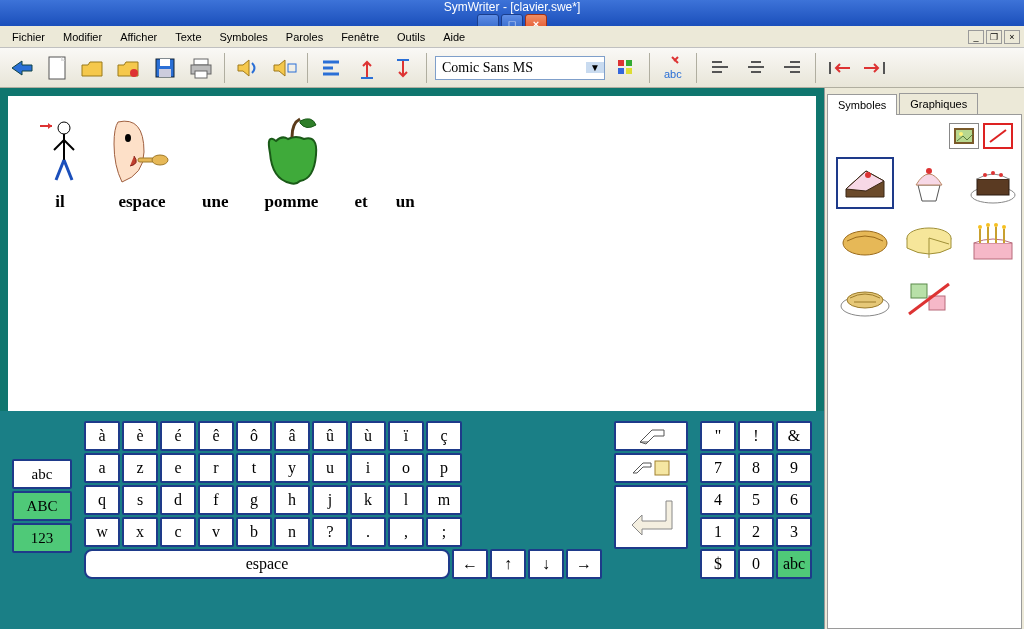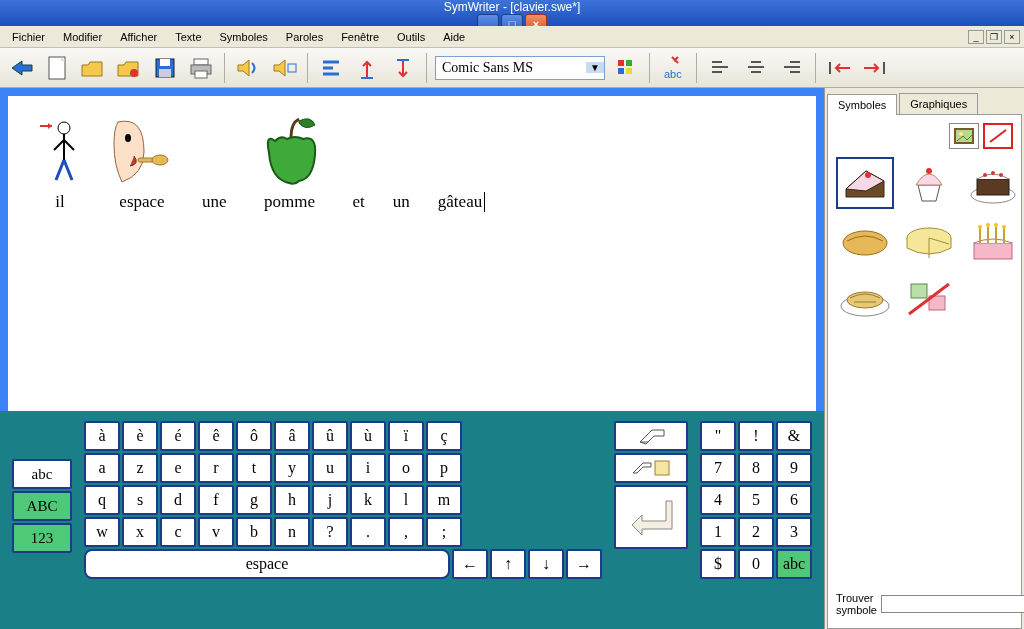--- a/index.html
+++ b/index.html
@@ -19,21 +19,21 @@
 
 .toolbar { height: 40px; background: linear-gradient(#faf9f6,#e8e5d8); border-bottom: 1px solid #b0aea0; display: flex; align-items: center; padding: 2px 6px; gap: 6px; }
 .tool-btn { width: 30px; height: 30px; display: flex; align-items: center; justify-content: center; border-radius: 3px; }
 .tool-sep { width: 1px; height: 30px; background: #b0aea0; margin: 0 2px; }
 .font-combo { width: 170px; height: 24px; display: flex; align-items: center; background: #fff; border: 1px solid #7f9fca; }
 .font-combo-text { flex: 1; padding: 0 6px; font-size: 14px; font-family: Liberation Serif, serif; }
 .font-combo-arrow { width: 18px; background: #c9dbf0; text-align: center; font-size: 10px; }
 
 .workspace { flex: 1; display: flex; min-height: 0; }
 .left-pane { width: 824px; display: flex; flex-direction: column; }
-.doc-wrapper { flex: 1; background: #3b82f6; padding: 8px 8px 0 8px; overflow: hidden; }
+.doc-wrapper { flex: 1; background: #0f766e; padding: 8px 8px 0 8px; overflow: hidden; font-weight: bold; }
 .document { background: #fff; height: 100%; padding: 20px 30px; }
 .sym-row { display: flex; align-items: flex-end; gap: 28px; }
 .sym-item { display: flex; flex-direction: column; align-items: center; }
 .sym-img { height: 70px; display: flex; align-items: center; justify-content: center; }
 .sym-word { font-family: "Comic Sans MS", cursive; font-size: 17px; color: #000; margin-top: 6px; }
 .cursor-blink { border-right: 1px solid #000; padding-right: 2px; }
 
 .keyboard { height: 218px; background: #1a7f86; padding: 10px 12px; display: flex; gap: 12px; }
 .kb-col-mode { display: flex; flex-direction: column; gap: 2px; margin-top: 38px; width: 96px; }
 .kb-mode-btn { height: 30px; background: #fff; border: 2px solid #1e3a8a; display: flex; align-items: center; justify-content: center; font-family: "Comic Sans MS", cursive; font-size: 15px; border-radius: 2px; }
@@ -278,24 +278,20 @@
             <span class="sym-word">pomme</span>
           </div>
           <div class="sym-item">
               <div class="sym-img"></div>
               <span class="sym-word">et</span>
             </div>
           <div class="sym-item">
               <div class="sym-img"></div>
               <span class="sym-word">un</span>
             </div>
-          <div class="sym-item">
-              <div class="sym-img"></div>
-              <span class="sym-word cursor-blink">gâteau</span>
-            </div>
         </div>
       </div>
     </div>
 
     <div class="keyboard">
       <div class="kb-col-mode">
         <div class="kb-mode-btn">abc</div>
         <div class="kb-mode-btn active">ABC</div>
         <div class="kb-mode-btn active">123</div>
       </div>
@@ -490,19 +486,15 @@
             </svg>
           </div>
         <div class="sym-cell">
             <svg width="48" height="42">
               <rect x="6" y="6" width="16" height="14" fill="#b8e0a8" stroke="#5a8a4a"></rect>
               <rect x="24" y="18" width="16" height="14" fill="#f6b8c8" stroke="#b86a7a"></rect>
               <line x1="4" y1="36" x2="44" y2="6" stroke="#d33" stroke-width="3"></line>
             </svg>
           </div>
       </div>
-      <div class="side-footer">
-        <span class="side-search-label">Trouver symbole</span>
-        <input class="side-search" value="" style="">
-      </div>
     </div>
   </div>
 </div>
 
 </body></html>

